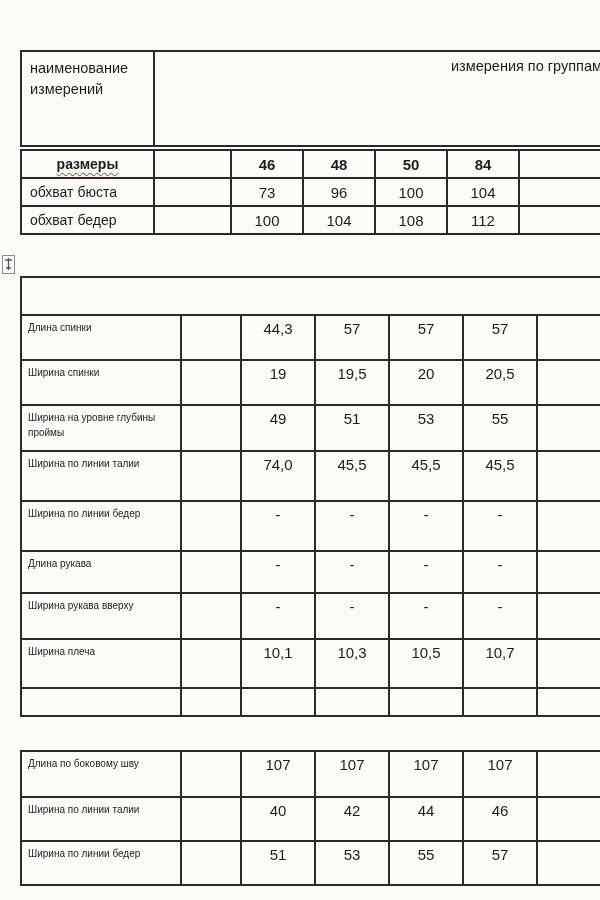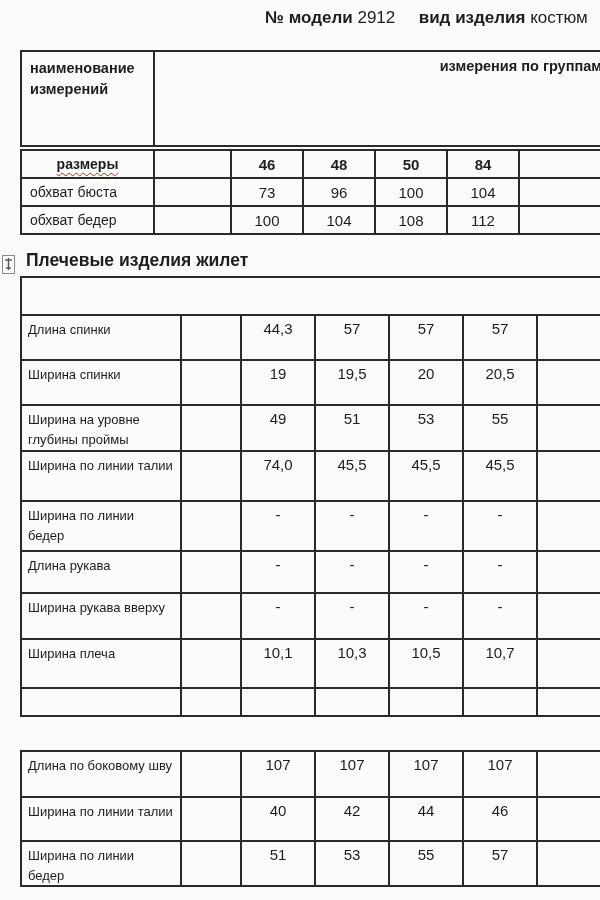--- a/index.html
+++ b/index.html
@@ -25,21 +25,21 @@
   table { border-collapse:collapse; table-layout:fixed; background:transparent; }
   td {
     border:2px solid #2a2a2a;
     padding:0; vertical-align:top;
     overflow:hidden;
   }
 
   
   .t1 { position:absolute; left:20px; width:590px; }
   .t1-head { top:50px; }
-  .t1-head td { height:95px;font-weight:bold; }
+  .t1-head td { height:95px; }
   .t1-head .name-hdr { font-size:14.5px; line-height:1.45; padding:6px 8px; }
   .t1-head .group-hdr { font-size:14.5px; text-align:right; padding:6px 8px 0 0; white-space:nowrap; }
   .t1-body { top:149px; }
   .t1-body td { vertical-align:middle; height:28px; }
   .t1-body .lbl { font-size:14px; padding:2px 8px; }
   .t1-body .val { font-size:15px; text-align:center; }
   .sizes-row td { font-weight:bold; }
   .sizes-row .lbl { text-align:center;margin-left:36px; }
   .squiggle {
     text-decoration:underline;
@@ -56,37 +56,30 @@
   }
   .vest-title { top:250px; }
   .trousers-title { top:724px; }
 
   .anchor-icon { position:absolute; left:2px; top:255px; width:13px; height:19px; }
 
   
   .t2 { position:absolute; left:20px; width:590px; }
   .vest-table { top:276px; }
   .trousers-table { top:750px; }
-  .t2 .lbl { font-size:13px; line-height:1.5; padding:4px 6px 0 6px; }
+  .t2 .lbl { font-size:10px; line-height:1.5; padding:4px 6px 0 6px; }
   .t2 .val { font-size:15px; text-align:center; padding-top:4px; }
   .merged-row td { height:38px; }
   .empty-row td { height:28px; }
 </style>
 </head>
 <body>
 
 <div class="page">
 
-  <div class="doc-header">
-    <span class="b">№ модели</span>
-    <span>2912</span>
-    <span class="sp"></span>
-    <span class="b">вид изделия</span>
-    <span>костюм</span>
-  </div>
 
   <table class="t1 t1-head">
     <colgroup>
         <col style="width:133px">
         <col style="width:457px">
       </colgroup>
     <tbody>
         <tr>
       <td class="name-hdr">наименование измерений</td>
       <td class="group-hdr">измерения по группам</td>
@@ -134,21 +127,20 @@
     </tr>
   </tbody>
     </table>
 
   <svg class="anchor-icon" viewBox="0 0 13 19">
     <rect x="0.5" y="0.5" width="12" height="18" fill="#fbfbfa" stroke="#8a8a8a" stroke-width="1"></rect>
     <line x1="6.5" y1="3" x2="6.5" y2="15" stroke="#555" stroke-width="1.4"></line>
     <line x1="3" y1="5" x2="10" y2="5" stroke="#555" stroke-width="1.4"></line>
     <line x1="4" y1="13" x2="9" y2="13" stroke="#555" stroke-width="1.4"></line>
   </svg>
-  <div class="section-title vest-title">Плечевые изделия жилет</div>
 
   <table class="t2 vest-table">
     <colgroup>
       <col style="width:160px">
         <col style="width:60px">
       <col style="width:74px">
         <col style="width:74px">
         <col style="width:74px">
         <col style="width:74px">
       <col style="width:74px">

